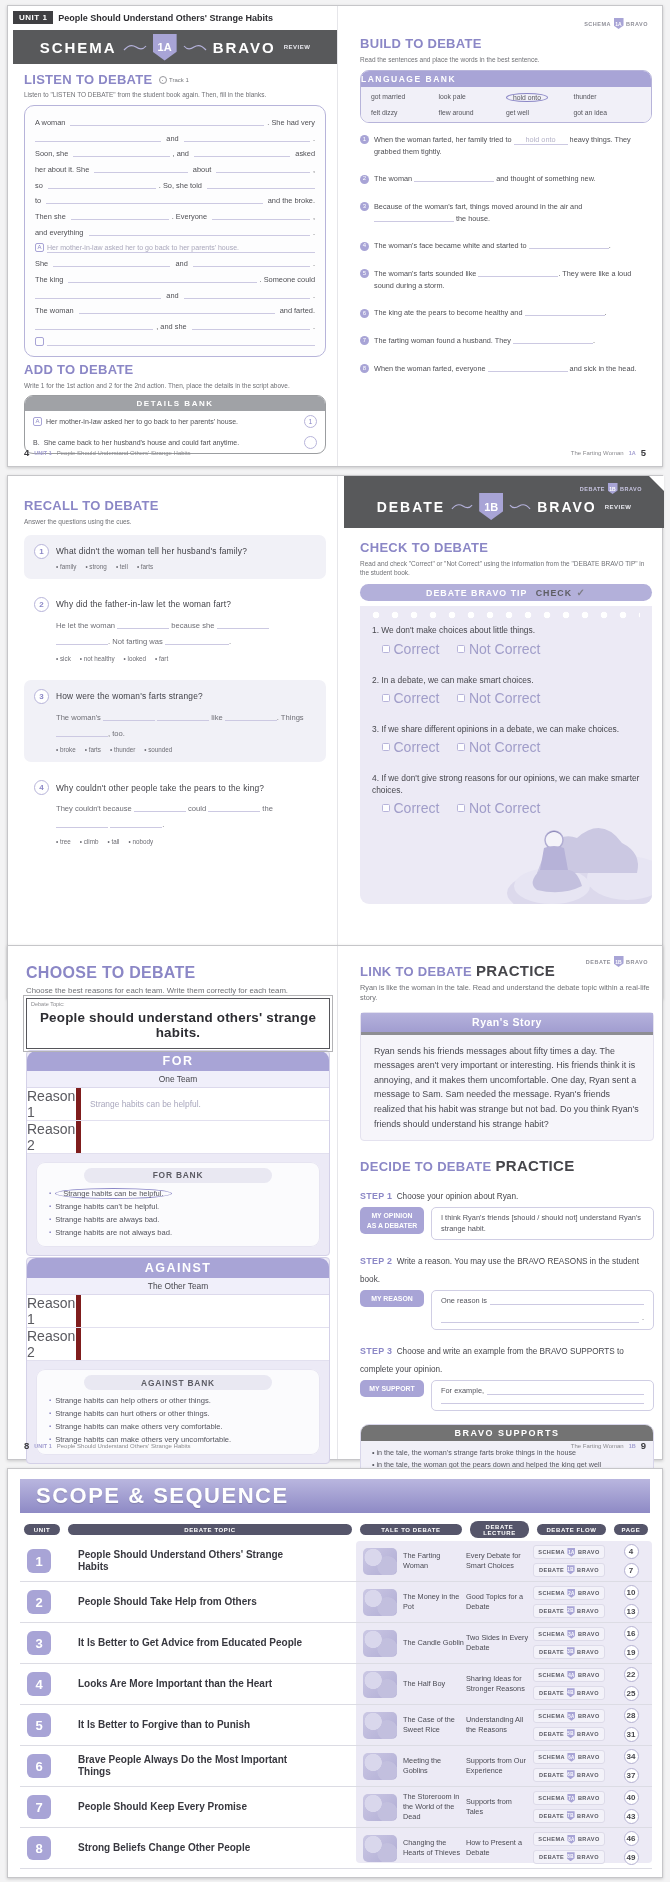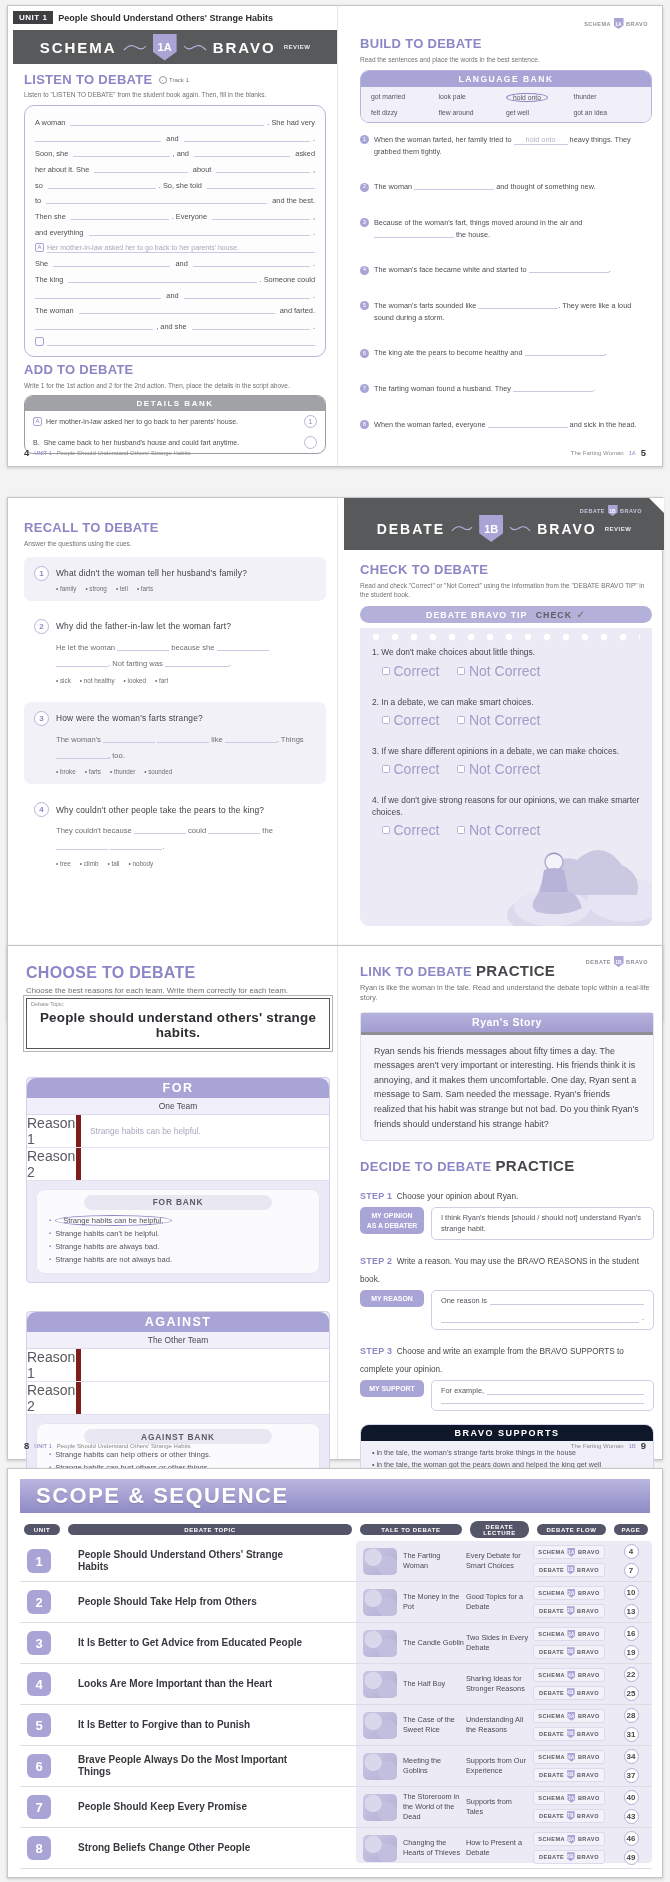--- a/index.html
+++ b/index.html
@@ -1,19 +1,19 @@
 <!DOCTYPE html>
 <html><head>
 <meta charset="utf-8">
 <style>
 *{margin:0;padding:0;box-sizing:border-box}
 body{width:670px;height:1882px;position:relative;background:#f3f3f4;font-family:"Liberation Sans",sans-serif;color:#4a4a4e}
 .card{position:absolute;left:7px;width:656px;background:#fff;border:1px solid #c6c6c9;box-shadow:0 1px 3px rgba(0,0,0,.18)}
 #card1{top:5px;height:462px}
-#card2{top:497px;height:524px}
+#card2{top:475px;height:524px}
 #card3{top:945px;height:515px}
 #card4{top:1468px;height:410px}
 .vdiv{position:absolute;left:329px;top:0;bottom:0;width:1px;background:#e6e6ea}
 
 .h-purple{color:#8b87c6;font-weight:bold;font-size:13px;letter-spacing:.3px}
 .instr{font-size:6.5px;color:#707176;margin-top:2.5px;line-height:1.45}
 .hrow{display:flex;align-items:baseline;gap:6px}
 
 .unitbar{position:absolute;left:5px;top:5px;display:flex;align-items:center;gap:5px}
 .unitpill{background:#3f3f42;color:#fff;font-size:8px;font-weight:bold;padding:2px 6px;letter-spacing:.5px}
@@ -54,25 +54,25 @@
 
 .dbank{margin-top:5px;border:1px solid #9b9da0;border-radius:9px;overflow:hidden;background:#fff}
 .dbank-h{background:#a0a2a6;color:#fff;text-align:center;font-weight:bold;font-size:8px;letter-spacing:1.5px;padding:3px 0}
 .drow{display:flex;align-items:center;gap:4px;padding:4px 8px;font-size:7px;color:#4f4f54}
 .dl{flex:none;color:#4f4f54}
 .dl.dbox{border:1px solid #a8a4d6;border-radius:2px;color:#8b87c6;width:9px;height:9px;display:flex;align-items:center;justify-content:center;font-size:6px}
 .dt{flex:1}
 .dcirc{flex:none;width:13px;height:13px;border:1px solid #b7b4da;border-radius:50%;color:#8b87c6;font-size:7px;display:flex;align-items:center;justify-content:center;background:#fff}
 
 .lbank{margin-top:6px;border:1px solid #b7b4da;border-radius:9px;overflow:hidden}
-.lb-h{background:#a8a4d6;color:#fff;font-weight:bold;font-size:8.5px;letter-spacing:1.5px;text-align:center;padding:3px 0}
+.lb-h{background:#a8a4d6;color:#fff;font-weight:bold;font-size:8.5px;letter-spacing:1.5px;padding:3px 0}
 .lb-grid{display:grid;grid-template-columns:repeat(4,1fr);background:#f1f0f8;padding:6px 10px;row-gap:7px;font-size:6.8px;color:#55555c}
 .word.circ{border:1px solid #8b87c6;border-radius:50%;padding:0 6px;justify-self:start}
 
-.sents{margin-top:11px;display:flex;flex-direction:column;gap:24px}
+.sents{margin-top:11px;display:flex;flex-direction:column;gap:16px}
 .bs{display:flex;gap:5px;font-size:7.3px;line-height:1.6;color:#4f4f54}
 .bs .num{flex:none;width:9px;height:9px;border-radius:50%;background:#a8a4d6;color:#fff;font-size:6px;display:flex;align-items:center;justify-content:center;margin-top:1.5px}
 .bl{display:inline-block;border-bottom:1px solid #ccc9e2;height:8px;vertical-align:-1px}
 .ans{color:#b3b1c6;border-bottom:1px solid #ccc9e2;padding:0 12px}
 
 .pfoot{position:absolute;bottom:8px;display:flex;align-items:center;gap:5px;font-size:6px;color:#8a8a8e}
 .pfoot.l{left:16px}
 .pfoot.r{right:16px}
 .pfoot .pn{font-size:9.5px;font-weight:bold;color:#3a3a3e}
 .pfoot .pu{color:#a29ed0;font-weight:bold;font-size:5.5px}
@@ -96,21 +96,21 @@
 .cio{display:flex;gap:18px;margin:4px 0 0 10px}
 .cio label{font-size:14px;color:#a09dc9;display:flex;align-items:center;gap:3.5px}
 .cb{width:8px;height:8px;border:1px solid #b7b4da;background:#fdfdff;display:inline-block;border-radius:1.5px}
 .illus{position:absolute;right:0;bottom:-4px;z-index:0}
 
 .lg-h{font-size:16px}
 .lg-instr{font-size:7.8px}
 .tbox{margin-top:2px;position:relative;border:1.5px solid #55555a;outline:1px solid #b3b3b6;outline-offset:2px;padding:11px 6px 8px;text-align:center;background:#fff}
 .tlab{position:absolute;top:2px;left:4px;font-size:5.5px;color:#8a8a8e}
 .topic{font-size:13.4px;font-weight:bold;color:#2d2d32;letter-spacing:.2px}
-.tpanel{margin-top:28px;border-radius:4px;background:#eceaf6;border:1px solid #d4d1e8;padding-bottom:8px}
+.tpanel{margin-top:1px;border-radius:4px;background:#eceaf6;border:1px solid #d4d1e8;padding-bottom:8px}
 .tph{background:#a8a4d6;border-radius:9px 9px 0 0;color:#fff;text-align:center;font-weight:bold;font-size:12.5px;letter-spacing:1.5px;padding:3px 0}
 .tpt{background:#f0effa;text-align:center;font-size:8.4px;color:#47474d;padding:3px 0;border-bottom:1px solid #dcd9ec}
 .trr{display:flex;background:#fff;border-bottom:1px solid #e2e0ef;min-height:25px;align-items:stretch}
 .trl{flex:none;width:54px;font-size:14px;color:#5a5a60;border-right:5px solid #7f1d1d;display:flex;align-items:center;justify-content:center}
 .trv{flex:1;font-size:8.4px;color:#a9a7bd;padding:0 9px;display:flex;align-items:center}
 .tbk{margin:8px 9px 0;background:#fbfbfd;border-radius:9px;padding:6px 11px 8px;box-shadow:inset 0 0 0 1px #e6e4f1}
 .tbt{background:#e9e8f2;border-radius:9px;width:72%;margin:0 auto 5px;text-align:center;font-weight:bold;font-size:8.4px;color:#5b5b63;letter-spacing:.8px;padding:2.5px 0}
 .tbi{font-size:7.6px;color:#54545d;line-height:1.7;padding-left:2px}
 .tbi::before{content:'▪';color:#8b87c6;margin-right:4px;font-size:6px;vertical-align:1px}
 .circ2{border:1px solid #8b87c6;border-radius:50%;padding:0 7px}
@@ -123,21 +123,21 @@
 .decide{margin-top:16px}
 .step{margin-top:10px}
 .sth b{color:#8b87c6;font-size:8.9px;letter-spacing:.3px}
 .sth span{font-size:8.2px;color:#47474d}
 .strow{display:flex;gap:7px;margin-top:4px;align-items:flex-start}
 .stb{flex:none;width:64px;background:#a8a4d6;border-radius:5px;color:#fff;font-weight:bold;font-size:6.9px;text-align:center;display:flex;flex-direction:column;justify-content:center;line-height:1.35;padding:4px 2px}
 .stbox{flex:1;border:1px solid #d0cee4;border-radius:5px;background:#fff;padding:5px 9px;display:flex;flex-direction:column;justify-content:center;gap:7px}
 .stl{display:flex;align-items:flex-end;gap:3px;font-size:7.4px;color:#54545d;line-height:1.4}
 .stl .fb{border-bottom:1px solid #ccc9e2}
 .sups{margin-top:13px;border-radius:9px;overflow:hidden;border:1px solid #d8d6ea}
-.sup-h{background:#0f172a;color:#fff;text-align:center;font-weight:bold;font-size:9px;letter-spacing:1.5px;padding:3px 16px}
+.sup-h{background:#737373;color:#fff;text-align:center;font-weight:bold;font-size:9px;letter-spacing:1.5px;padding:3px 16px}
 .sup-b{background:#f1f0f8;padding:6px 11px 8px}
 .sup{font-size:7.2px;color:#54545d;line-height:1.65}
 
 .scope-title{position:absolute;left:12px;top:10px;right:12px;height:34px;background:linear-gradient(180deg,#b9b6df,#8e8ac5);display:flex;align-items:center;padding-left:16px;color:#fff;font-weight:bold;font-size:22px;letter-spacing:1.5px;text-shadow:0 1px 1px rgba(0,0,0,.15)}
 .scope-table{position:absolute;left:12px;top:52px;width:632px;bottom:10px}
 .scope-head{display:grid;grid-template-columns:44px 292px 110px 67px 77px 42px;align-items:center;height:16px}
 .sh .pill{display:block;background:#55556a;color:#fff;font-size:6px;font-weight:bold;letter-spacing:.6px;border-radius:8px;padding:2.5px 0;text-align:center;margin:0 4px}
 .scope-body{position:absolute;top:20px;left:0;right:0;bottom:0}
 .scope-body::before{content:'';position:absolute;left:336px;right:0;top:0;bottom:4px;background:#eceaf5;border-radius:4px}
 .srow{display:grid;grid-template-columns:44px 292px 110px 67px 77px 42px;align-items:center;border-bottom:1px solid #dcdce4;height:41px;position:relative}
@@ -220,21 +220,21 @@
         </div>
         <div class="sline">
           <span>so </span>
           <i class="fb"></i>
           <span>. So, she told </span>
           <i class="fb"></i>
         </div>
         <div class="sline">
           <span>to </span>
           <i class="fb"></i>
-          <span> and the best.</span>
+          <span> and the broke.</span>
         </div>
         <div class="sline">
           <span>Then she </span>
           <i class="fb"></i>
           <span>. Everyone </span>
           <i class="fb"></i>
           <span>,</span>
         </div>
         <div class="sline">
           <span>and everything </span>

